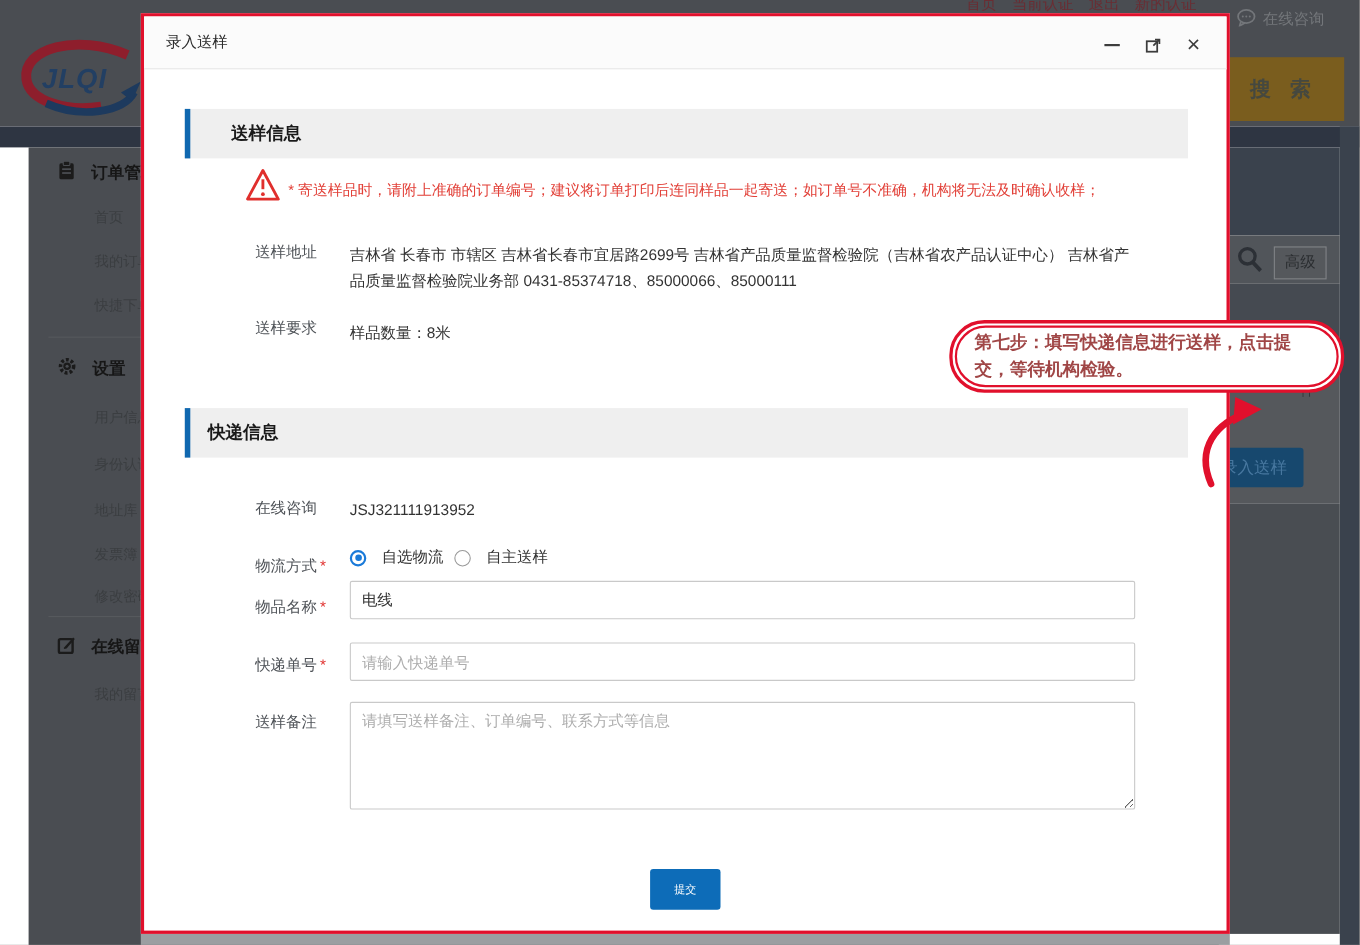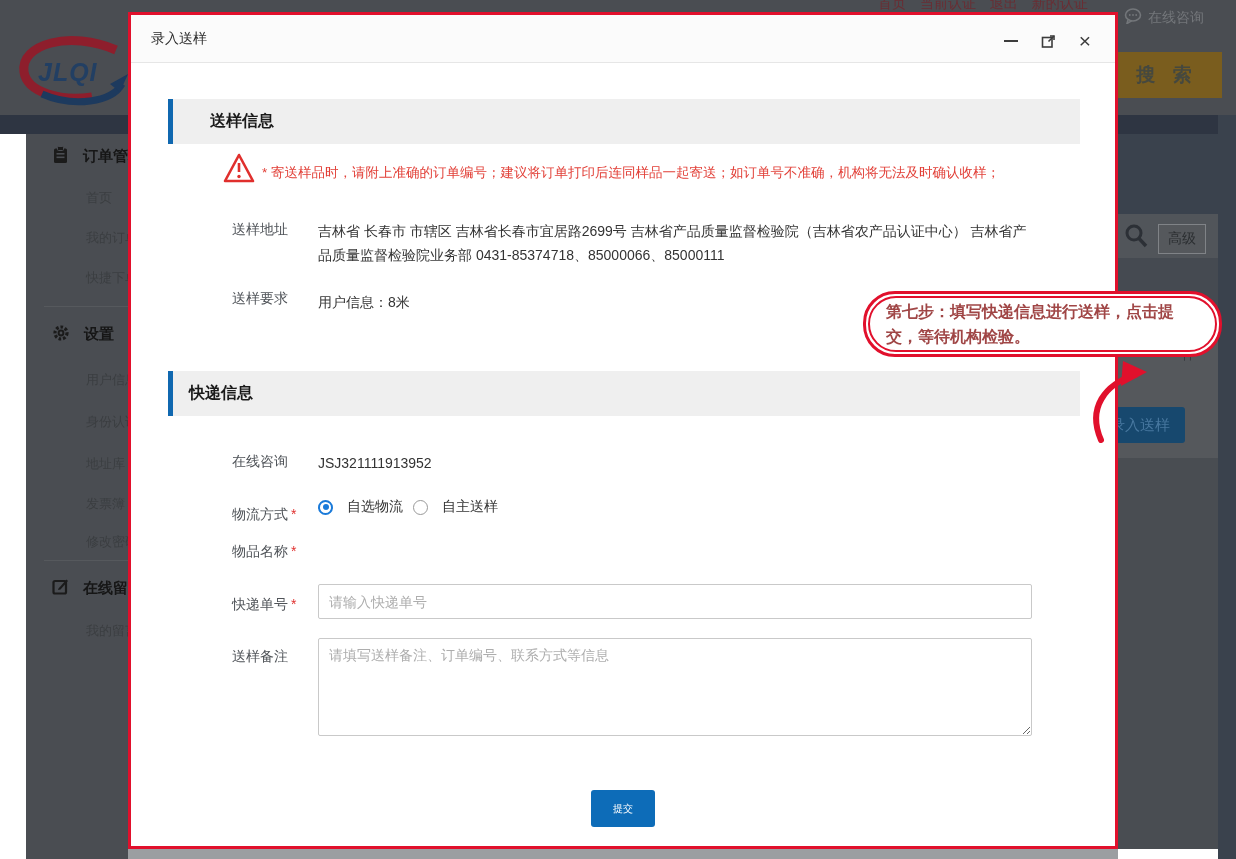--- a/index.html
+++ b/index.html
@@ -15,21 +15,21 @@
   .bg-rightcol { left:1218px; top:115px; width:18px; height:744px; background:#3a424d; }
   .bg-right-zone1 { left:1108px; top:134px; width:110px; height:80px; background:#3a424d; }
   .bg-right-search { left:1108px; top:214px; width:110px; height:44px; background:#51555a; }
   .bg-right-zone2 { left:1108px; top:258px; width:110px; height:80px; background:#454a51; }
   .bg-right-card { left:1108px; top:338px; width:110px; height:120px; background:#55585c; }
   .bg-right-zone3 { left:1108px; top:458px; width:110px; height:391px; background:#494d52; }
   .bottom-strip { left:128px; top:849px; width:990px; height:10px; background:#9b9ea1; }
 
   .nav-frag { left:878px; top:-5px; width:240px; color:#6a2d33; font-size:14px; word-spacing:10px; white-space:nowrap; }
   .consult { left:1124px; top:8px; display:flex; align-items:center; gap:6px; color:#73767a; font-size:14px; }
-  .search-btn { left:1112px; top:52px; width:110px; height:46px; background:#7a5d1e; color:#45483f;
+  .search-btn { left:1112px; top:52px; width:110px; height:58px; background:#7a5d1e; color:#45483f;
                 font-size:19px; font-weight:bold; letter-spacing:6px; display:flex; align-items:center;
                 justify-content:center; border:none; cursor:pointer; }
   .logo { left:12px; top:34px; width:120px; height:78px; }
   .logo .logo-text { position:absolute; left:26px; top:24px; font-size:25px; font-style:italic; font-weight:bold;
                      color:#223f63; letter-spacing:1px; }
 
   .sb-group { display:flex; align-items:center; gap:14px; color:#161616; font-size:15px; font-weight:bold; white-space:nowrap; }
   .sb-item { color:#3b3e41; font-size:13px; white-space:nowrap; cursor:pointer; }
   .sb-div { left:44px; width:1056px; height:1px; background:#56595d; }
 
@@ -200,21 +200,21 @@
           <rect x="14.7" y="11" width="2.6" height="9" fill="#e02f2d"></rect>
           <circle cx="16" cy="24.5" r="1.7" fill="#e02f2d"></circle>
         </svg>
     </div>
     <div class="abs warn-text">* 寄送样品时，请附上准确的订单编号；建议将订单打印后连同样品一起寄送；如订单号不准确，机构将无法及时确认收样；</div>
 
     <div class="abs f-label" style="top:206px;">送样地址</div>
     <div class="abs f-value" style="top:204px;">吉林省 长春市 市辖区 吉林省长春市宜居路2699号 吉林省产品质量监督检验院（吉林省农产品认证中心） 吉林省产品质量监督检验院业务部 0431-85374718、85000066、85000111</div>
 
     <div class="abs f-label" style="top:275px;">送样要求</div>
-    <div class="abs f-value" style="top:275px;">用户信息：8米</div>
+    <div class="abs f-value" style="top:275px;">样品数量：8米</div>
 
     <div class="abs sec-bar" style="top:356px;">快递信息</div>
 
     <div class="abs f-label" style="top:438px;">在线咨询</div>
     <div class="abs f-value" style="top:436px;">JSJ321111913952</div>
 
     <div class="abs f-label" style="top:491px;">
       <span>物流方式</span><span class="req-star">*</span>
     </div>
     <div class="abs radio-row" style="top:483px;">
@@ -224,20 +224,21 @@
       </span>
       <span class="radio-opt">
         <span class="rdo off"></span>
         <span>自主送样</span>
       </span>
     </div>
 
     <div class="abs f-label" style="top:528px;">
       <span>物品名称</span><span class="req-star">*</span>
     </div>
+    <input class="abs m-input" style="top: 513px;" value="电线">
 
     <div class="abs f-label" style="top:581px;">
       <span>快递单号</span><span class="req-star">*</span>
     </div>
     <input class="abs m-input" style="top: 569px;" placeholder="请输入快递单号">
 
     <div class="abs f-label" style="top:633px;">送样备注</div>
     <textarea class="abs m-textarea" style="top: 623px;" placeholder="请填写送样备注、订单编号、联系方式等信息"></textarea>
 
     <button class="abs submit-btn">提交</button>

